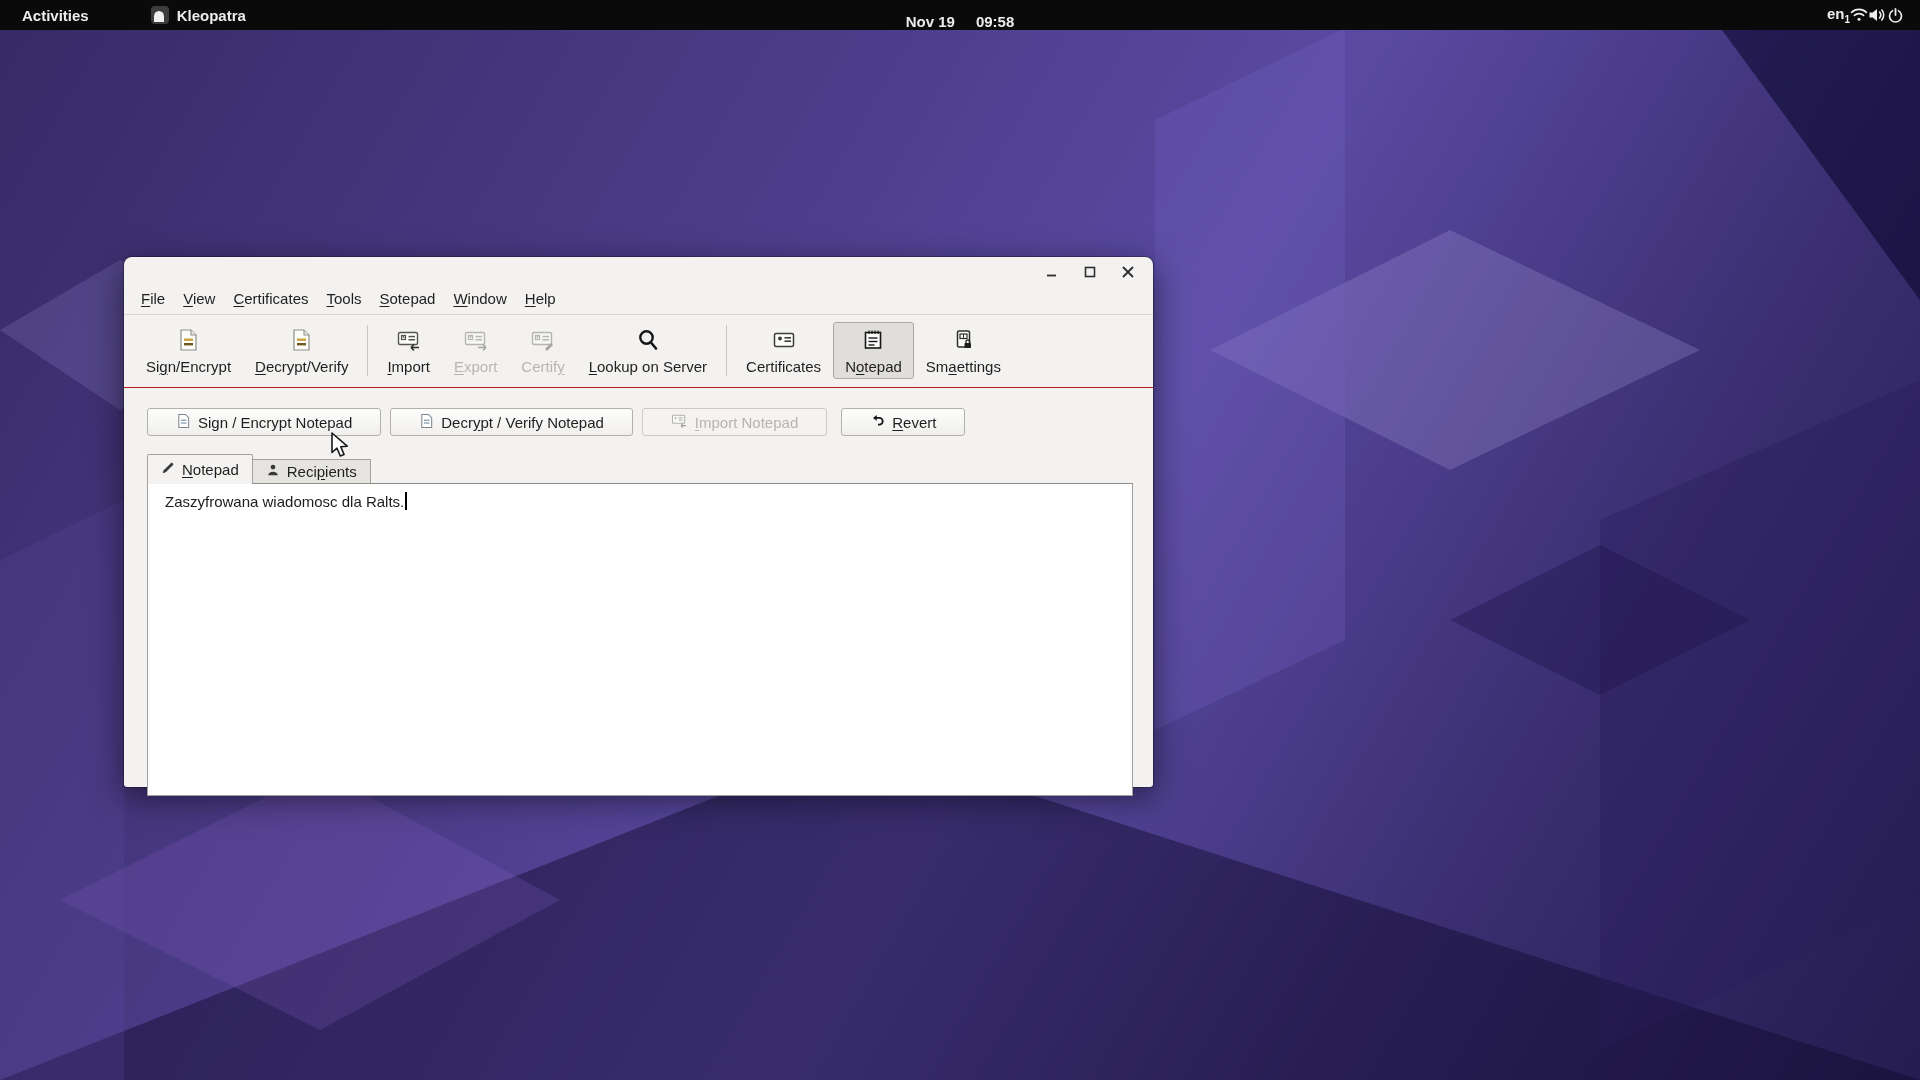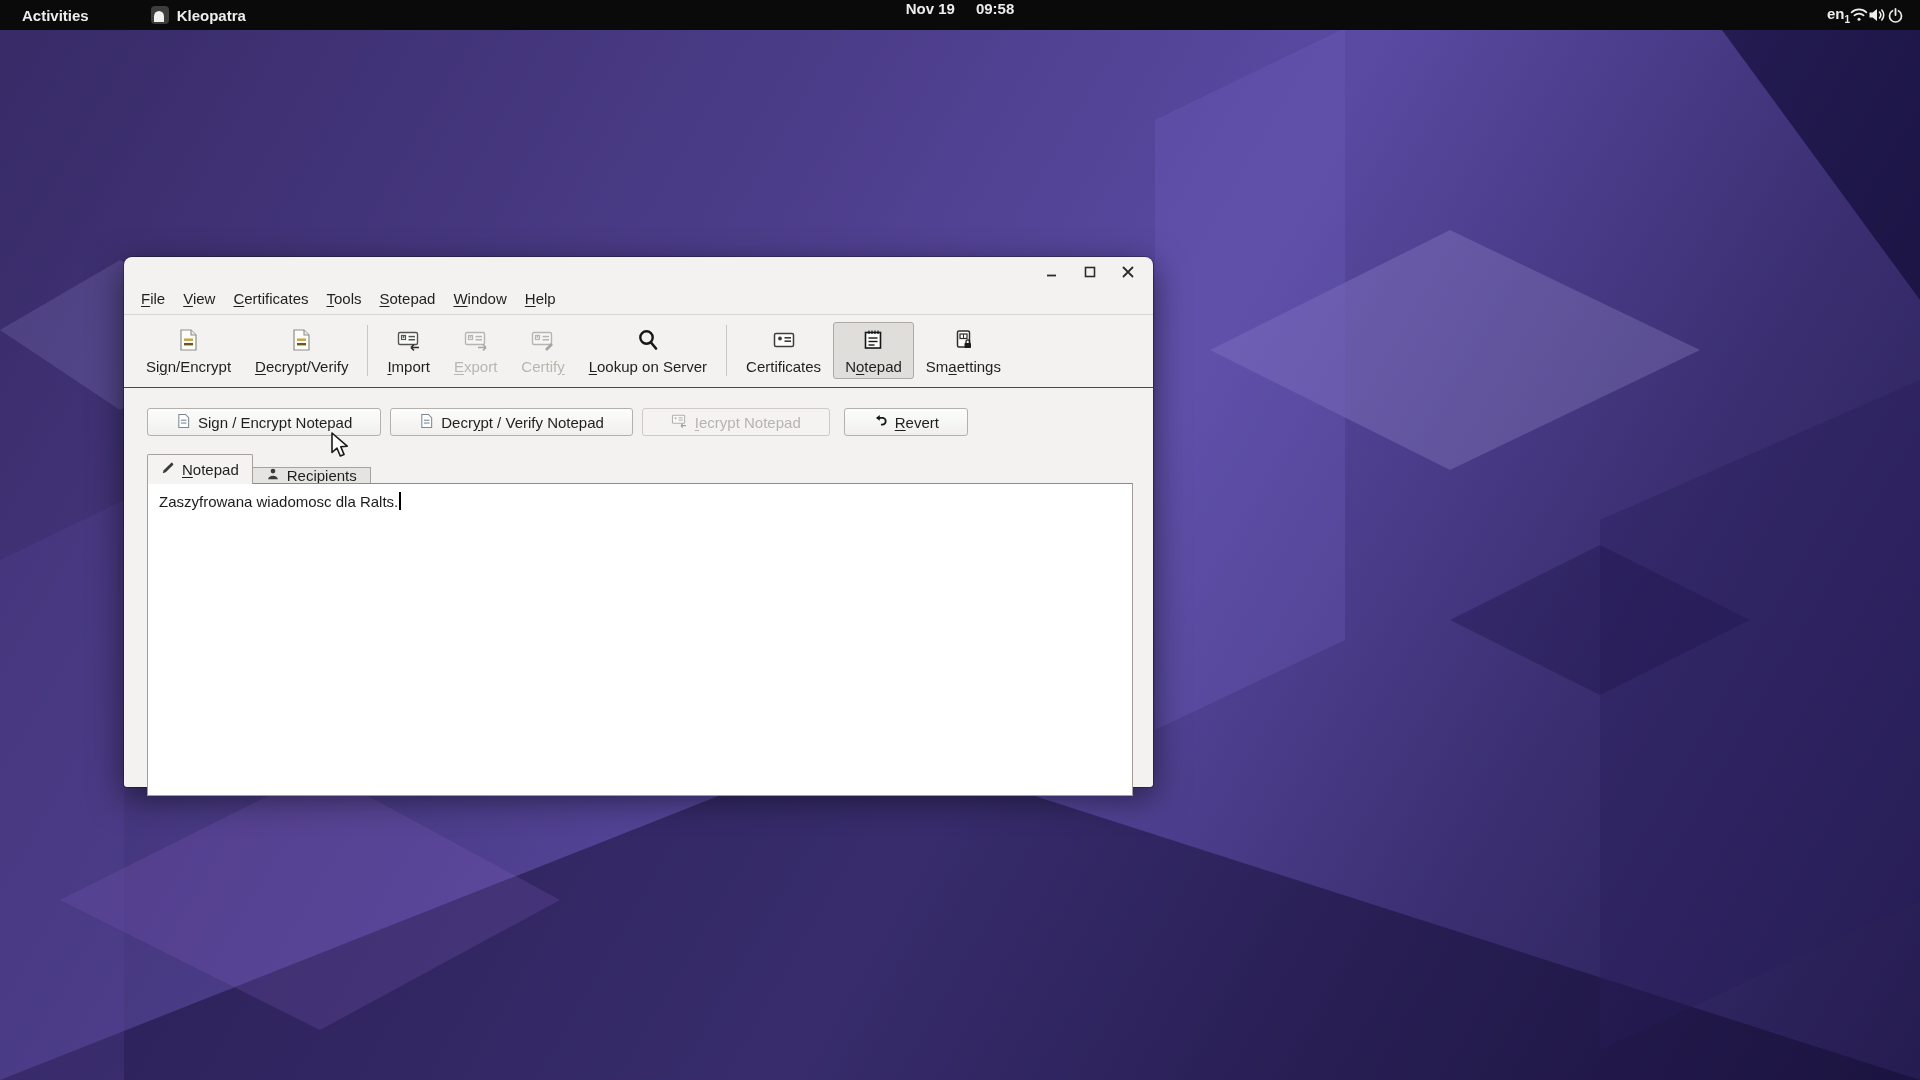--- a/index.html
+++ b/index.html
@@ -21,21 +21,21 @@
   .wp .s9 { clip-path:polygon(0px 560px,124px 500px,124px 1080px,0px 1080px); background:rgba(90,70,160,.25); }
 
   
   .topbar { position:absolute; left:0; top:0; width:1920px; height:30px; background:#0a0a0a;
             display:flex; align-items:center; color:#ededed; font-size:15px; font-weight:700; z-index:40; }
   .tb-left { display:flex; align-items:center; }
   .activities { padding:17px 14px; margin-left:8px; height:30px; display:flex; align-items:center; cursor:default; }
   .appmenu { display:flex; align-items:center; gap:8px; margin-left:48px; }
   .app-icon { width:18px; height:18px; border-radius:4px; background:#3d3d3d; position:relative; overflow:hidden; }
   .app-icon::after { content:""; position:absolute; left:3px; top:5px; width:10px; height:11px; border-radius:50% 50% 0 0; background:#f0f0f0; }
-  .tb-center { position:absolute; left:0; right:0; top:0; height:30px; display:flex; align-items:flex-start; justify-content:center; gap:21px; }
+  .tb-center { position:absolute; left:0; right:0; top:0; height:30px; display:flex; align-items:flex-end; justify-content:center; gap:21px; }
   .tb-right { margin-left:auto; display:flex; align-items:center; padding-right:16px; z-index:2; }
   .kbd { font-weight:700; }
   .kbd sub { font-size:10px; font-weight:700; }
   .tray-icon svg { display:block; }
 
   
   .window { position:absolute; left:124px; top:257px; width:1029px; height:530px;
             background:#f3f2f0; border-radius:8px 8px 3px 3px;
             box-shadow:0 10px 34px rgba(0,0,0,.55), 0 0 0 1px rgba(0,0,0,.28);
             z-index:10; font-size:15px; color:#1f1f1f; }
@@ -58,27 +58,27 @@
   .actions { display:flex; gap:9px; }
   .btn { height:28px; display:flex; align-items:center; gap:7px; padding:0 28px;
          border:1px solid #b4b1ac; border-radius:3px;
          background:linear-gradient(#fdfdfc,#f0efed); white-space:nowrap; }
   .btn.disabled { color:#b7b4af; border-color:#cecbc6; background:#f4f3f1; }
   .btn.disabled .b-ic { opacity:.42; }
   .btn.revert { margin-left:5px; }
 
   .tabrow { display:flex; align-items:flex-end; margin-top:17px; height:30px; }
   .tab { display:inline-flex; align-items:center; gap:7px; padding:0 13px;
-         border:1px solid #a5a29d; border-bottom:none; background:#e6e4e1; height:16px; }
+         border:1px solid #a5a29d; border-bottom:none; background:#e6e4e1; height:24px; }
   .tab.active { background:#f4f3f1; height:30px; position:relative; z-index:3; margin-bottom:-1px;
                 border-radius:2px 2px 0 0; }
   .tab.inactive { border-left:none; }
   .editor { position:relative; width:986px; height:313px; background:#ffffff;
             border:1px solid #a19e99; border-top:1px solid #8f8c88; padding:8px 11px; z-index:2; }
-  .editor-text { font-size:15px; color:#1c1c1c; }
+  .editor-text { font-size:15px; color:#1c1c1c;margin-left:6px; }
   .caret { display:inline-block; width:1.5px; height:18px; background:#000; vertical-align:text-bottom; margin-left:1px; }
 
   
   .cursor { position:absolute; left:330px; top:432px; z-index:60; pointer-events:none; }
 </style>
 </head>
 <body>
 
 <div id="stage">
 
@@ -316,21 +316,21 @@
         <div class="btn disabled">
           <span class="b-ic">
             <svg width="17" height="15" viewBox="0 0 18 16">
                 <rect x="1.5" y="2.5" width="13" height="8.5" rx="1" fill="#fff" stroke="#55554f" stroke-width="1.1"></rect>
                 <circle cx="4.8" cy="5.5" r="1.1" fill="#55554f"></circle>
                 <rect x="8" y="4.6" width="4.5" height="1.1" fill="#55554f"></rect>
                 <rect x="8" y="7" width="4.5" height="1.1" fill="#55554f"></rect>
                 <path d="M16 13.5 h-5.5 m0 0 l2 -2 m-2 2 l2 2" stroke="#2e2e2a" stroke-width="1.2" fill="none"></path>
               </svg>
           </span>
-          <span><span></span><span class="mn">I</span><span>ecrypt Notepad</span></span>
+          <span><span></span><span class="mn">I</span><span>mport Notepad</span></span>
         </div>
 
         <div class="btn revert">
           <span class="b-ic">
             <svg width="15" height="14" viewBox="0 0 16 15">
                 <path d="M4.2 4.2 H10 a3.6 3.6 0 0 1 0 7.2 H8.5" fill="none" stroke="#161616" stroke-width="1.9"></path>
                 <path d="M7.2 1.2 L3.2 4.2 L7.2 7.2 z" fill="#161616"></path>
               </svg>
           </span>
           <span><span></span><span class="mn">R</span><span>evert</span></span>

